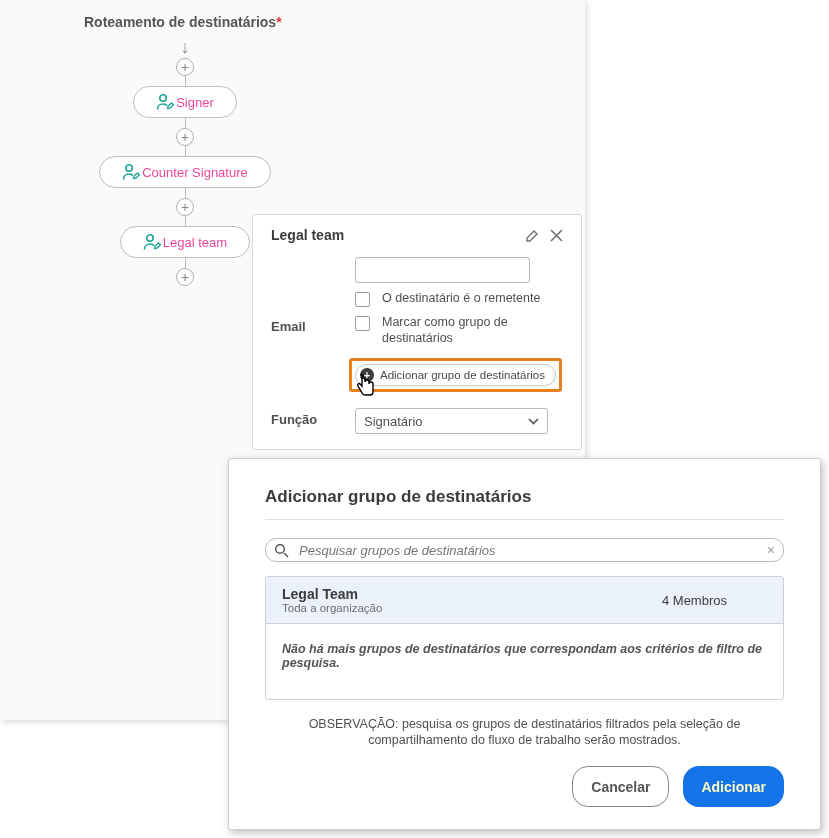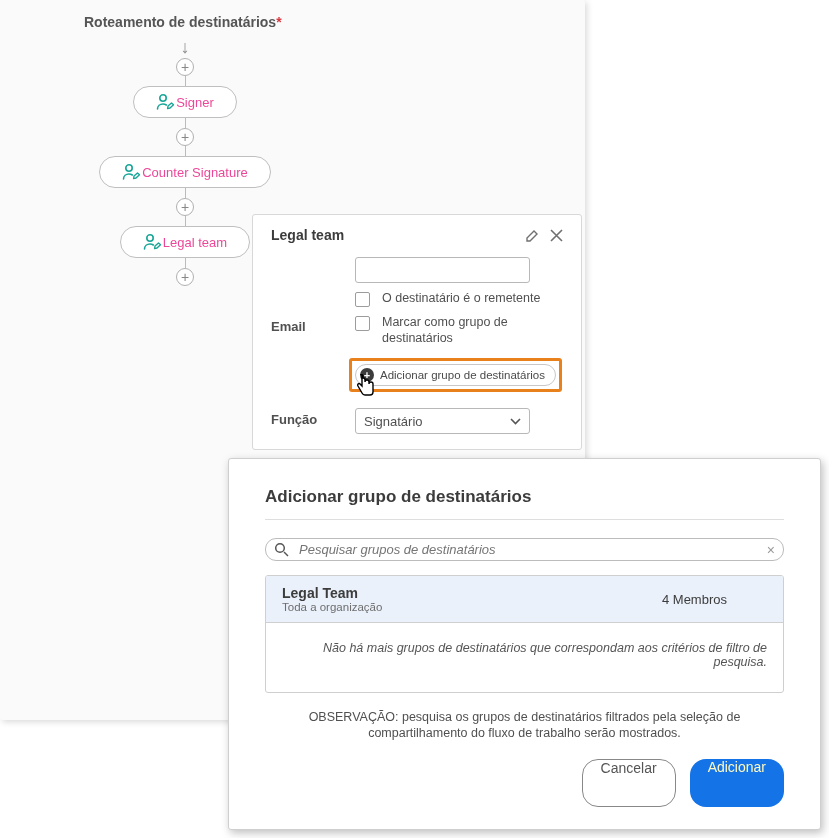--- a/index.html
+++ b/index.html
@@ -164,21 +164,21 @@
     font-size: 11px;
     font-weight: 700;
   }
   .cursor-hand {
     position: absolute;
     left: 5px;
     top: 16px;
     pointer-events: none;
   }
   .select-role {
-    width: 175px;
+    width: 193px;
     height: 26px;
     border: 1px solid #b8b8b8;
     border-radius: 3px;
     display: flex;
     align-items: center;
     justify-content: space-between;
     padding: 0 8px;
     font-size: 13px;
     background: #fff;
     cursor: pointer;
@@ -247,43 +247,44 @@
   }
   .group-left { display: flex; flex-direction: column; }
   .group-name { font-size: 14px; color: #3c3c3c; font-weight: 600; }
   .group-sub { font-size: 11.5px; color: #6e6e6e; }
   .group-count { font-size: 13px; color: #3c3c3c; margin-right: 40px; }
   .empty-row {
     padding: 18px 16px 60px 16px;
     font-size: 12.5px;
     color: #555;
     font-style: italic;
-    text-align: right;
+    text-align: left;
+    font-weight: bold;
   }
   .note {
     font-size: 12.5px;
     color: #505050;
     margin-top: 16px;
     text-align: center;
     line-height: 1.3;
   }
   .btn-row {
     display: flex;
     justify-content: flex-end;
     gap: 14px;
     margin-top: 18px;
   }
   .btn {
-    height: 48px;
+    height: 41px;
     padding: 0 18px;
     border-radius: 16px;
     font-size: 14px;
-    font-weight: 400;
-    cursor: pointer;
-    display: flex; 
+    font-weight: 700;
+    cursor: pointer;
+    display: flex; align-items:center;
   }
   .btn-cancel { border: 1.5px solid #888; background: #fff; color: #555; }
   .btn-primary { border: none; background: #1473e6; color: #fef9c3; }
 </style>
 </head>
 <body>
 
 <div class="panel-routing">
   <div class="hdr">
     <span>Roteamento de destinatários</span><span class="req">*</span>

